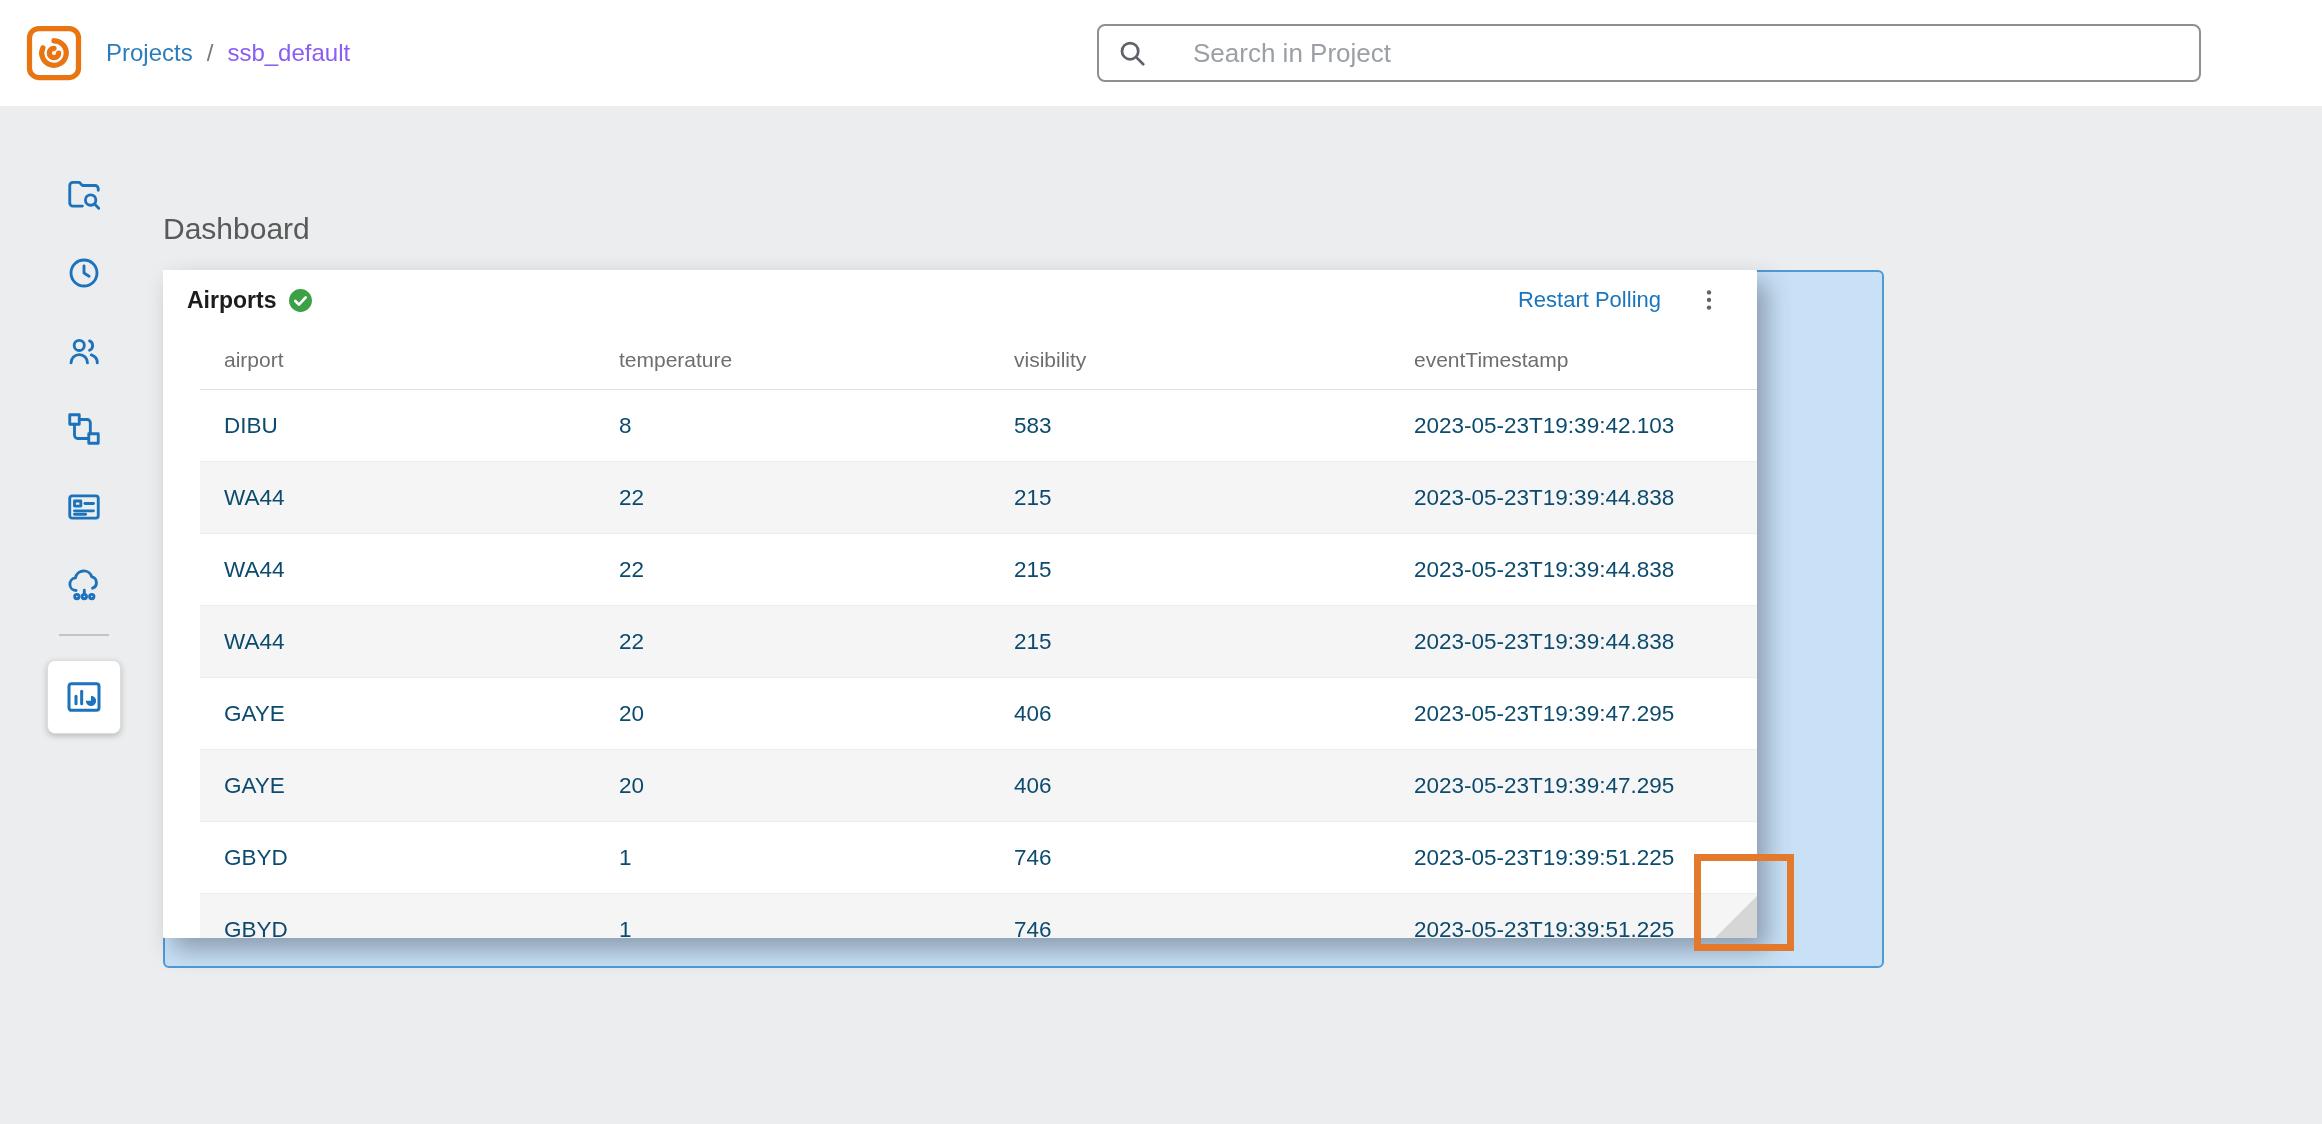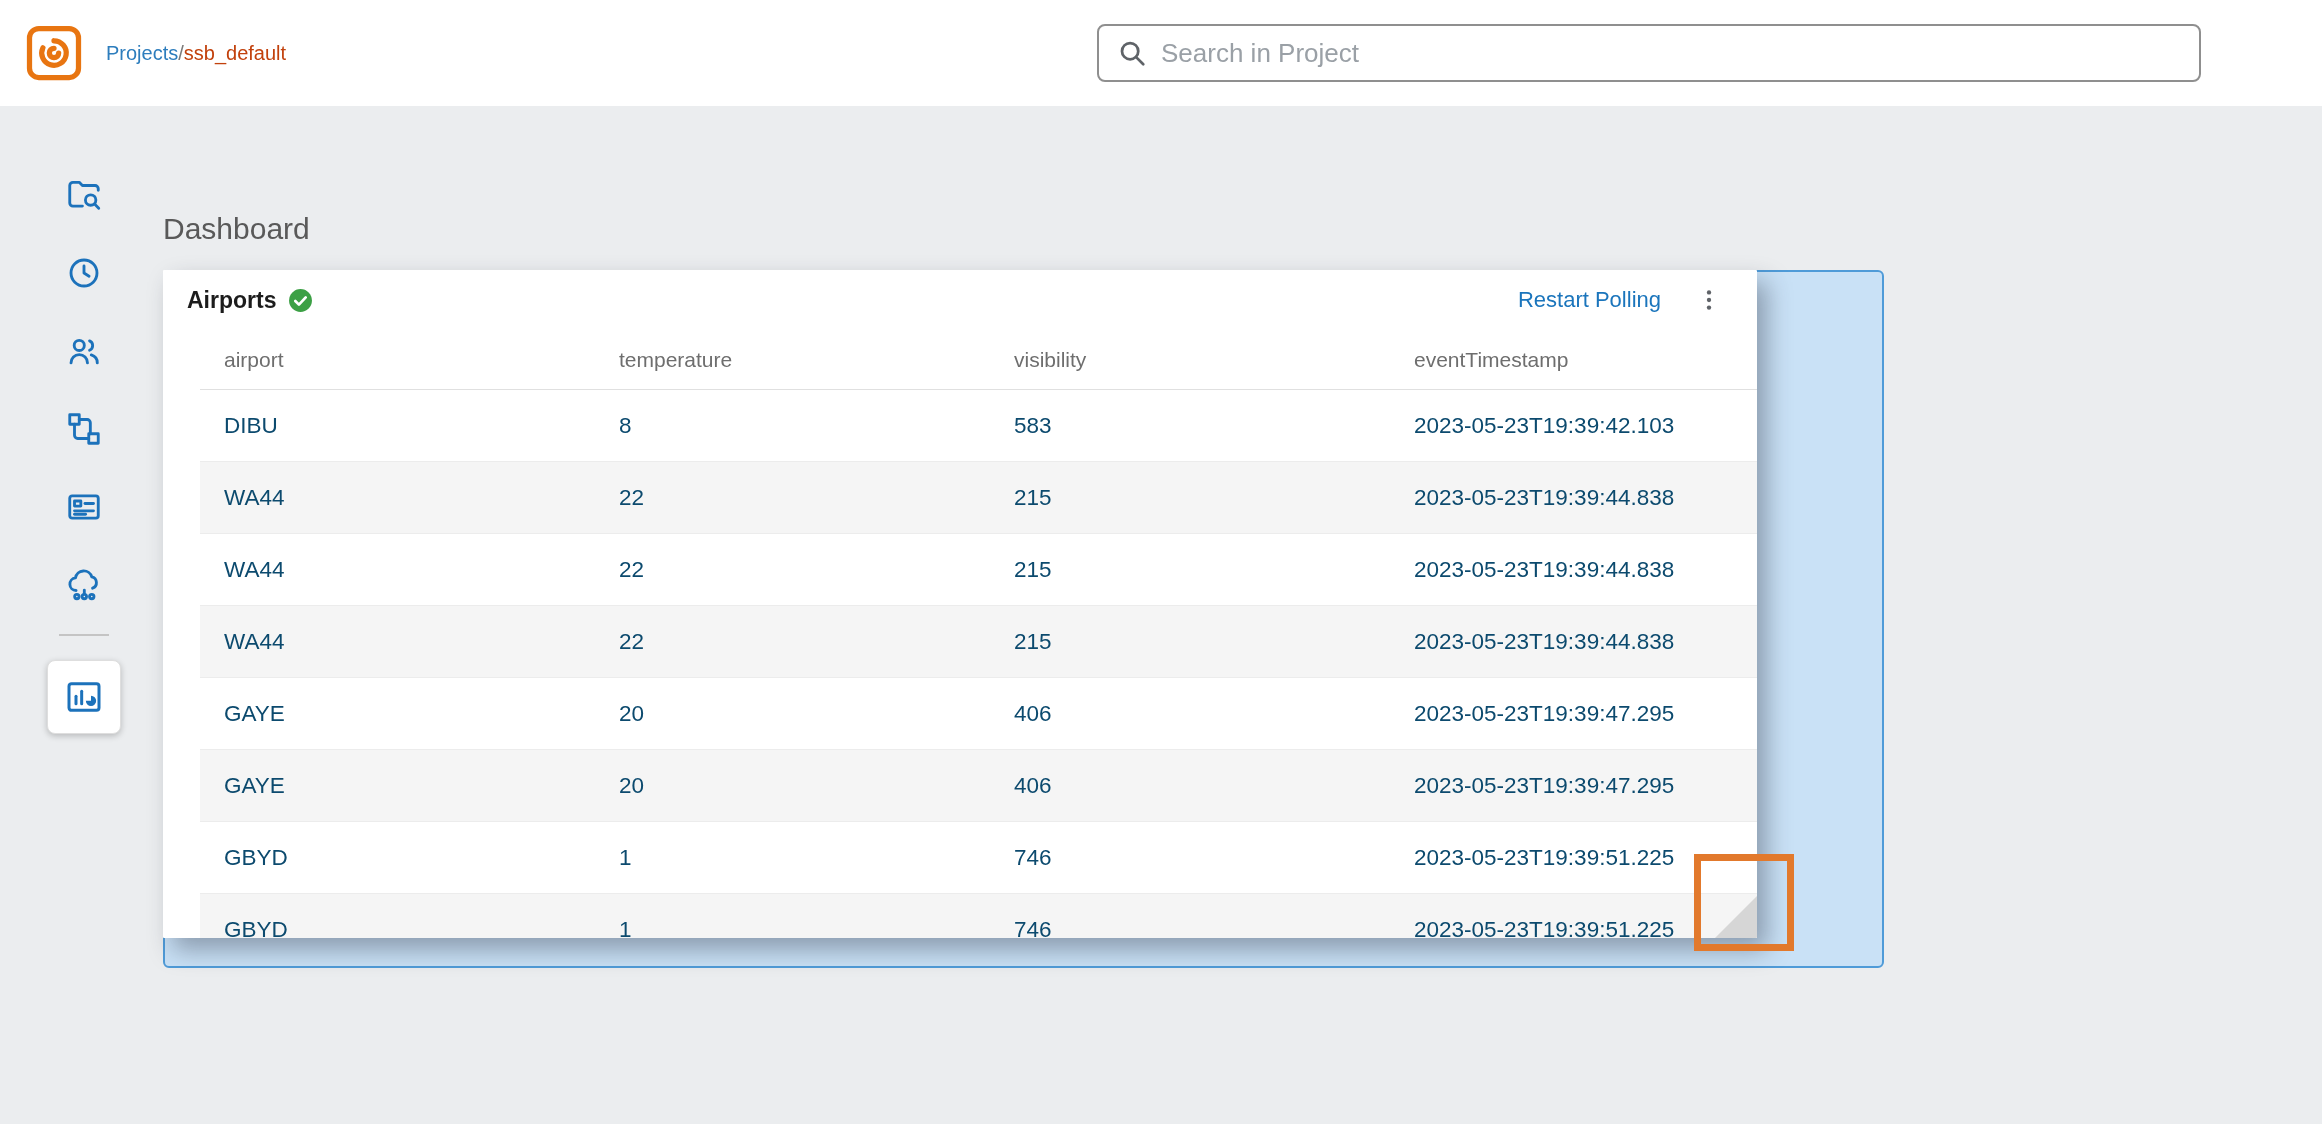--- a/index.html
+++ b/index.html
@@ -2,26 +2,26 @@
 <html><head>
 <meta charset="utf-8">
 <style>
   * { margin:0; padding:0; box-sizing:border-box; }
   html,body { width:2322px; height:1124px; font-family:"Liberation Sans", sans-serif; background:#ebedef; }
   .stage { position:relative; width:2322px; height:1124px; overflow:hidden; background:#ebedef; }
 
   
   .topbar { position:absolute; left:0; top:0; width:2322px; height:106px; background:#ffffff; }
   .logo { position:absolute; left:26px; top:25px; width:56px; height:56px; }
-  .breadcrumb { position:absolute; left:106px; top:0; height:106px; display:flex; align-items:center; font-size:20px; }
+  .breadcrumb { position:absolute; left:106px; top:0; height:106px; display:flex; align-items:center; gap:14px; font-size:24px; }
   .bc-link { color:#2d7dbd; cursor:pointer; }
   .bc-sep { color:#7a7a7a; }
-  .bc-current { color:#c2410c; }
+  .bc-current { color:#8b5cf6; }
   .searchbox { position:absolute; left:1097px; top:24px; width:1104px; height:58px; border:2px solid #8f8f8f; border-radius:8px; background:#fff; display:flex; align-items:center; padding:0 18px; gap:14px; }
-  .searchbox input { flex:1; border:none; outline:none; font-size:26px; color:#333; font-family:"Liberation Sans", sans-serif; background:transparent; }
+  .searchbox input { flex:1; border:none; outline:none; font-size:26px; color:#333; font-family:"Liberation Sans", sans-serif; background:transparent;margin-left:32px; }
   .searchbox input::placeholder { color:#9aa0a6; }
 
   
   .sidebar { position:absolute; left:42px; top:176px; width:84px; display:flex; flex-direction:column; align-items:center; gap:40px; }
   .side-item { width:38px; height:38px; color:#1c72bb; cursor:pointer; display:flex; align-items:center; justify-content:center; }
   .side-item svg { width:38px; height:38px; }
   .side-divider { width:50px; height:0; border-top:2px solid #c4c4c4; margin:-10px 0; }
   .side-active { width:74px; height:74px; background:#ffffff; border:1px solid #dedede; border-radius:8px; box-shadow:0 2px 6px rgba(0,0,0,0.22); display:flex; align-items:center; justify-content:center; color:#1c72bb; cursor:pointer; margin-top:-6px; }
   .side-active svg { width:40px; height:40px; }
 

